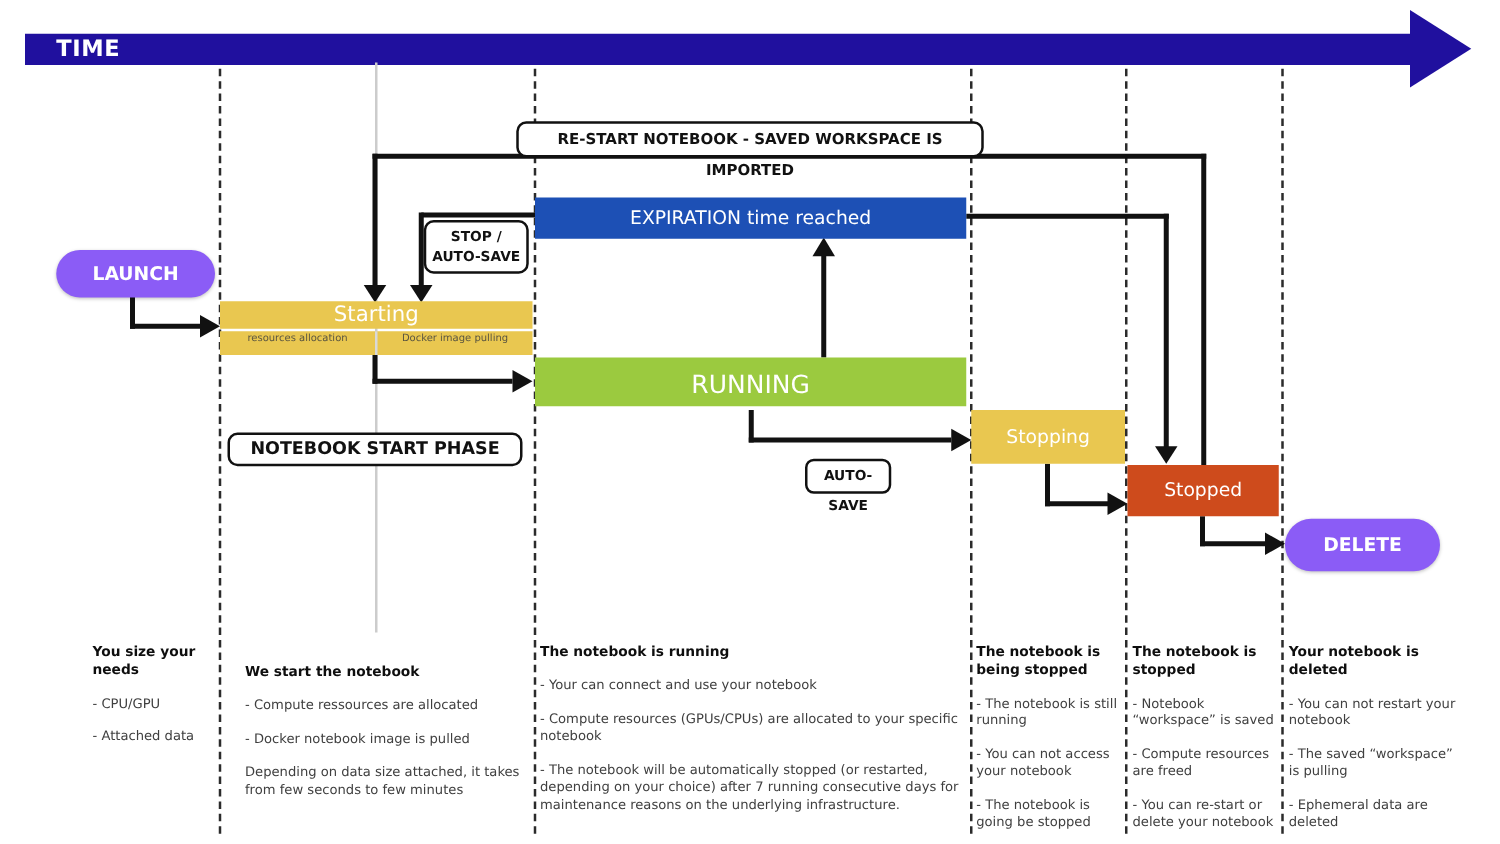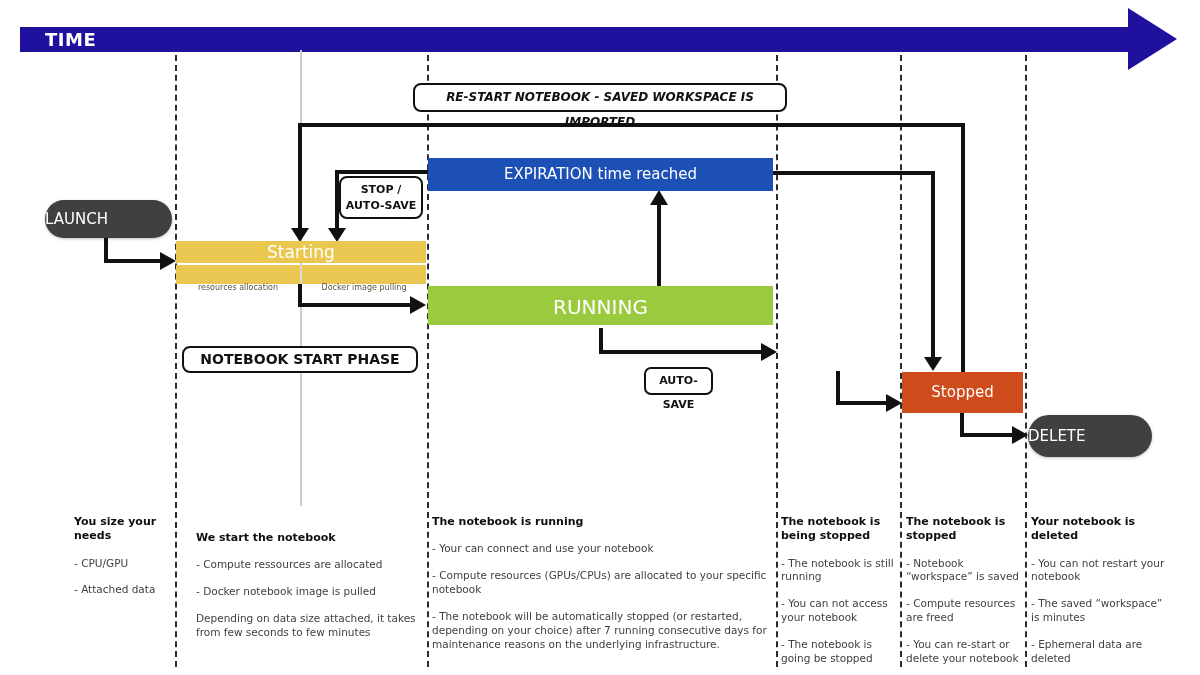--- a/index.html
+++ b/index.html
@@ -20,35 +20,35 @@
   
   .ln { position:absolute; background:#111; }
   .arr-right { position:absolute; width:0; height:0; border-top:9px solid transparent; border-bottom:9px solid transparent; border-left:16px solid #111; }
   .arr-down  { position:absolute; width:0; height:0; border-left:9px solid transparent; border-right:9px solid transparent; border-top:14px solid #111; }
   .arr-up    { position:absolute; width:0; height:0; border-left:9px solid transparent; border-right:9px solid transparent; border-bottom:15px solid #111; }
 
   
   .bar { position:absolute; color:#fff; font-weight:normal; text-align:center; }
   .bar-starting-title { left:176px; top:241px; width:250px; height:22px; background:#e9c750; font-size:17px; line-height:22px; }
   .bar-starting-sub { position:absolute; left:176px; top:265px; width:250px; height:19px; background:#e9c750; display:flex; }
-  .sub-cell { flex:1; font-size:8px; line-height:1.2; color:#5a5540; text-align:center; padding-top:18px; font-weight:normal; }
+  .sub-cell { flex:1; font-size:8px; line-height:1.2; color:#5a5540; text-align:center; padding-top:1px; font-weight:normal; }
   .sub-div { width:2px; background:#d9d9d9; }
   .bar-expiration { left:428px; top:158px; width:345px; height:33px; background:#1d50b5; font-size:15px; line-height:33px; }
   .bar-running { left:428px; top:286px; width:345px; height:39px; background:#9bca3f; font-size:20px; line-height:42px; }
   .bar-stopping { left:777px; top:328px; width:123px; height:43px; background:#e9c750; font-size:15px; line-height:43px; }
   .bar-stopped { left:902px; top:372px; width:121px; height:41px; background:#ce4b1c; font-size:15px; line-height:41px; }
 
   
-  .pill { position:absolute; background:#404040; color:#fff; font-weight:normal; box-shadow:0 1px 3px rgba(0,0,0,.25); }
+  .pill { position:absolute; background:#8b5cf6; color:#fff; font-weight:bold; text-align:center; box-shadow:0 1px 3px rgba(0,0,0,.25); }
   .pill-launch { left:45px; top:200px; width:127px; height:38px; border-radius:19px; font-size:15px; line-height:38px; }
   .pill-delete { left:1028px; top:415px; width:124px; height:42px; border-radius:21px; font-size:15px; line-height:42px; }
 
   
   .callout { position:absolute; background:#fff; border:2px solid #111; border-radius:8px; font-weight:bold; color:#111; text-align:center; z-index:5; }
-  .box-restart { left:413px; top:83px; width:374px; height:29px; font-size:12px; line-height:25px;font-style:italic; }
+  .box-restart { left:413px; top:97px; width:374px; height:29px; font-size:12px; line-height:25px; }
   .box-stop { left:339px; top:176px; width:84px; height:43px; font-size:11px; display:flex; align-items:center; justify-content:center; line-height:1.4; }
   .box-phase { left:182px; top:346px; width:236px; height:27px; font-size:14px; line-height:23px; }
   .box-autosave { left:644px; top:367px; width:69px; height:28px; font-size:11px; line-height:24px; border-radius:7px; }
 
   
   .col { position:absolute; top:515px; color:#3f3f3f; }
   .col-title { font-weight:bold; font-size:11px; color:#0e0e0e; line-height:1.3; margin-bottom:13px; }
   .col-item { font-size:10.5px; line-height:1.32; margin-bottom:13px; }
   .col-1 { left:50px;  width:122px;margin-left:24px; }
   .col-2 { left:196px; width:242px;margin-top:16px; }
@@ -111,20 +111,21 @@
   <div class="arr-right" style="left:1012px; top:426px;"></div>
 
   <div class="bar bar-starting-title">Starting</div>
   <div class="bar-starting-sub">
     <div class="sub-cell">resources allocation</div>
     <div class="sub-div"></div>
     <div class="sub-cell">Docker image pulling</div>
   </div>
   <div class="bar bar-expiration">EXPIRATION time reached</div>
   <div class="bar bar-running">RUNNING</div>
+  <div class="bar bar-stopping">Stopping</div>
   <div class="bar bar-stopped">Stopped</div>
 
   <div class="pill pill-launch">LAUNCH</div>
   <div class="pill pill-delete">DELETE</div>
 
   <div class="callout box-restart">RE-START NOTEBOOK - SAVED WORKSPACE IS IMPORTED</div>
   <div class="callout box-stop">STOP / AUTO-SAVE</div>
   <div class="callout box-phase">NOTEBOOK START PHASE</div>
   <div class="callout box-autosave">AUTO-SAVE</div>
 
@@ -158,17 +159,17 @@
   <div class="col col-5">
     <div class="col-title">The notebook is stopped</div>
     <div class="col-item">- Notebook “workspace” is saved</div>
     <div class="col-item">- Compute resources are freed</div>
     <div class="col-item">- You can re-start or delete your notebook</div>
   </div>
 
   <div class="col col-6">
     <div class="col-title">Your notebook is deleted</div>
     <div class="col-item">- You can not restart your notebook</div>
-    <div class="col-item">- The saved “workspace” is minutes</div>
+    <div class="col-item">- The saved “workspace” is pulling</div>
     <div class="col-item">- Ephemeral data are deleted</div>
   </div>
 
 </div>
 
 </body></html>

